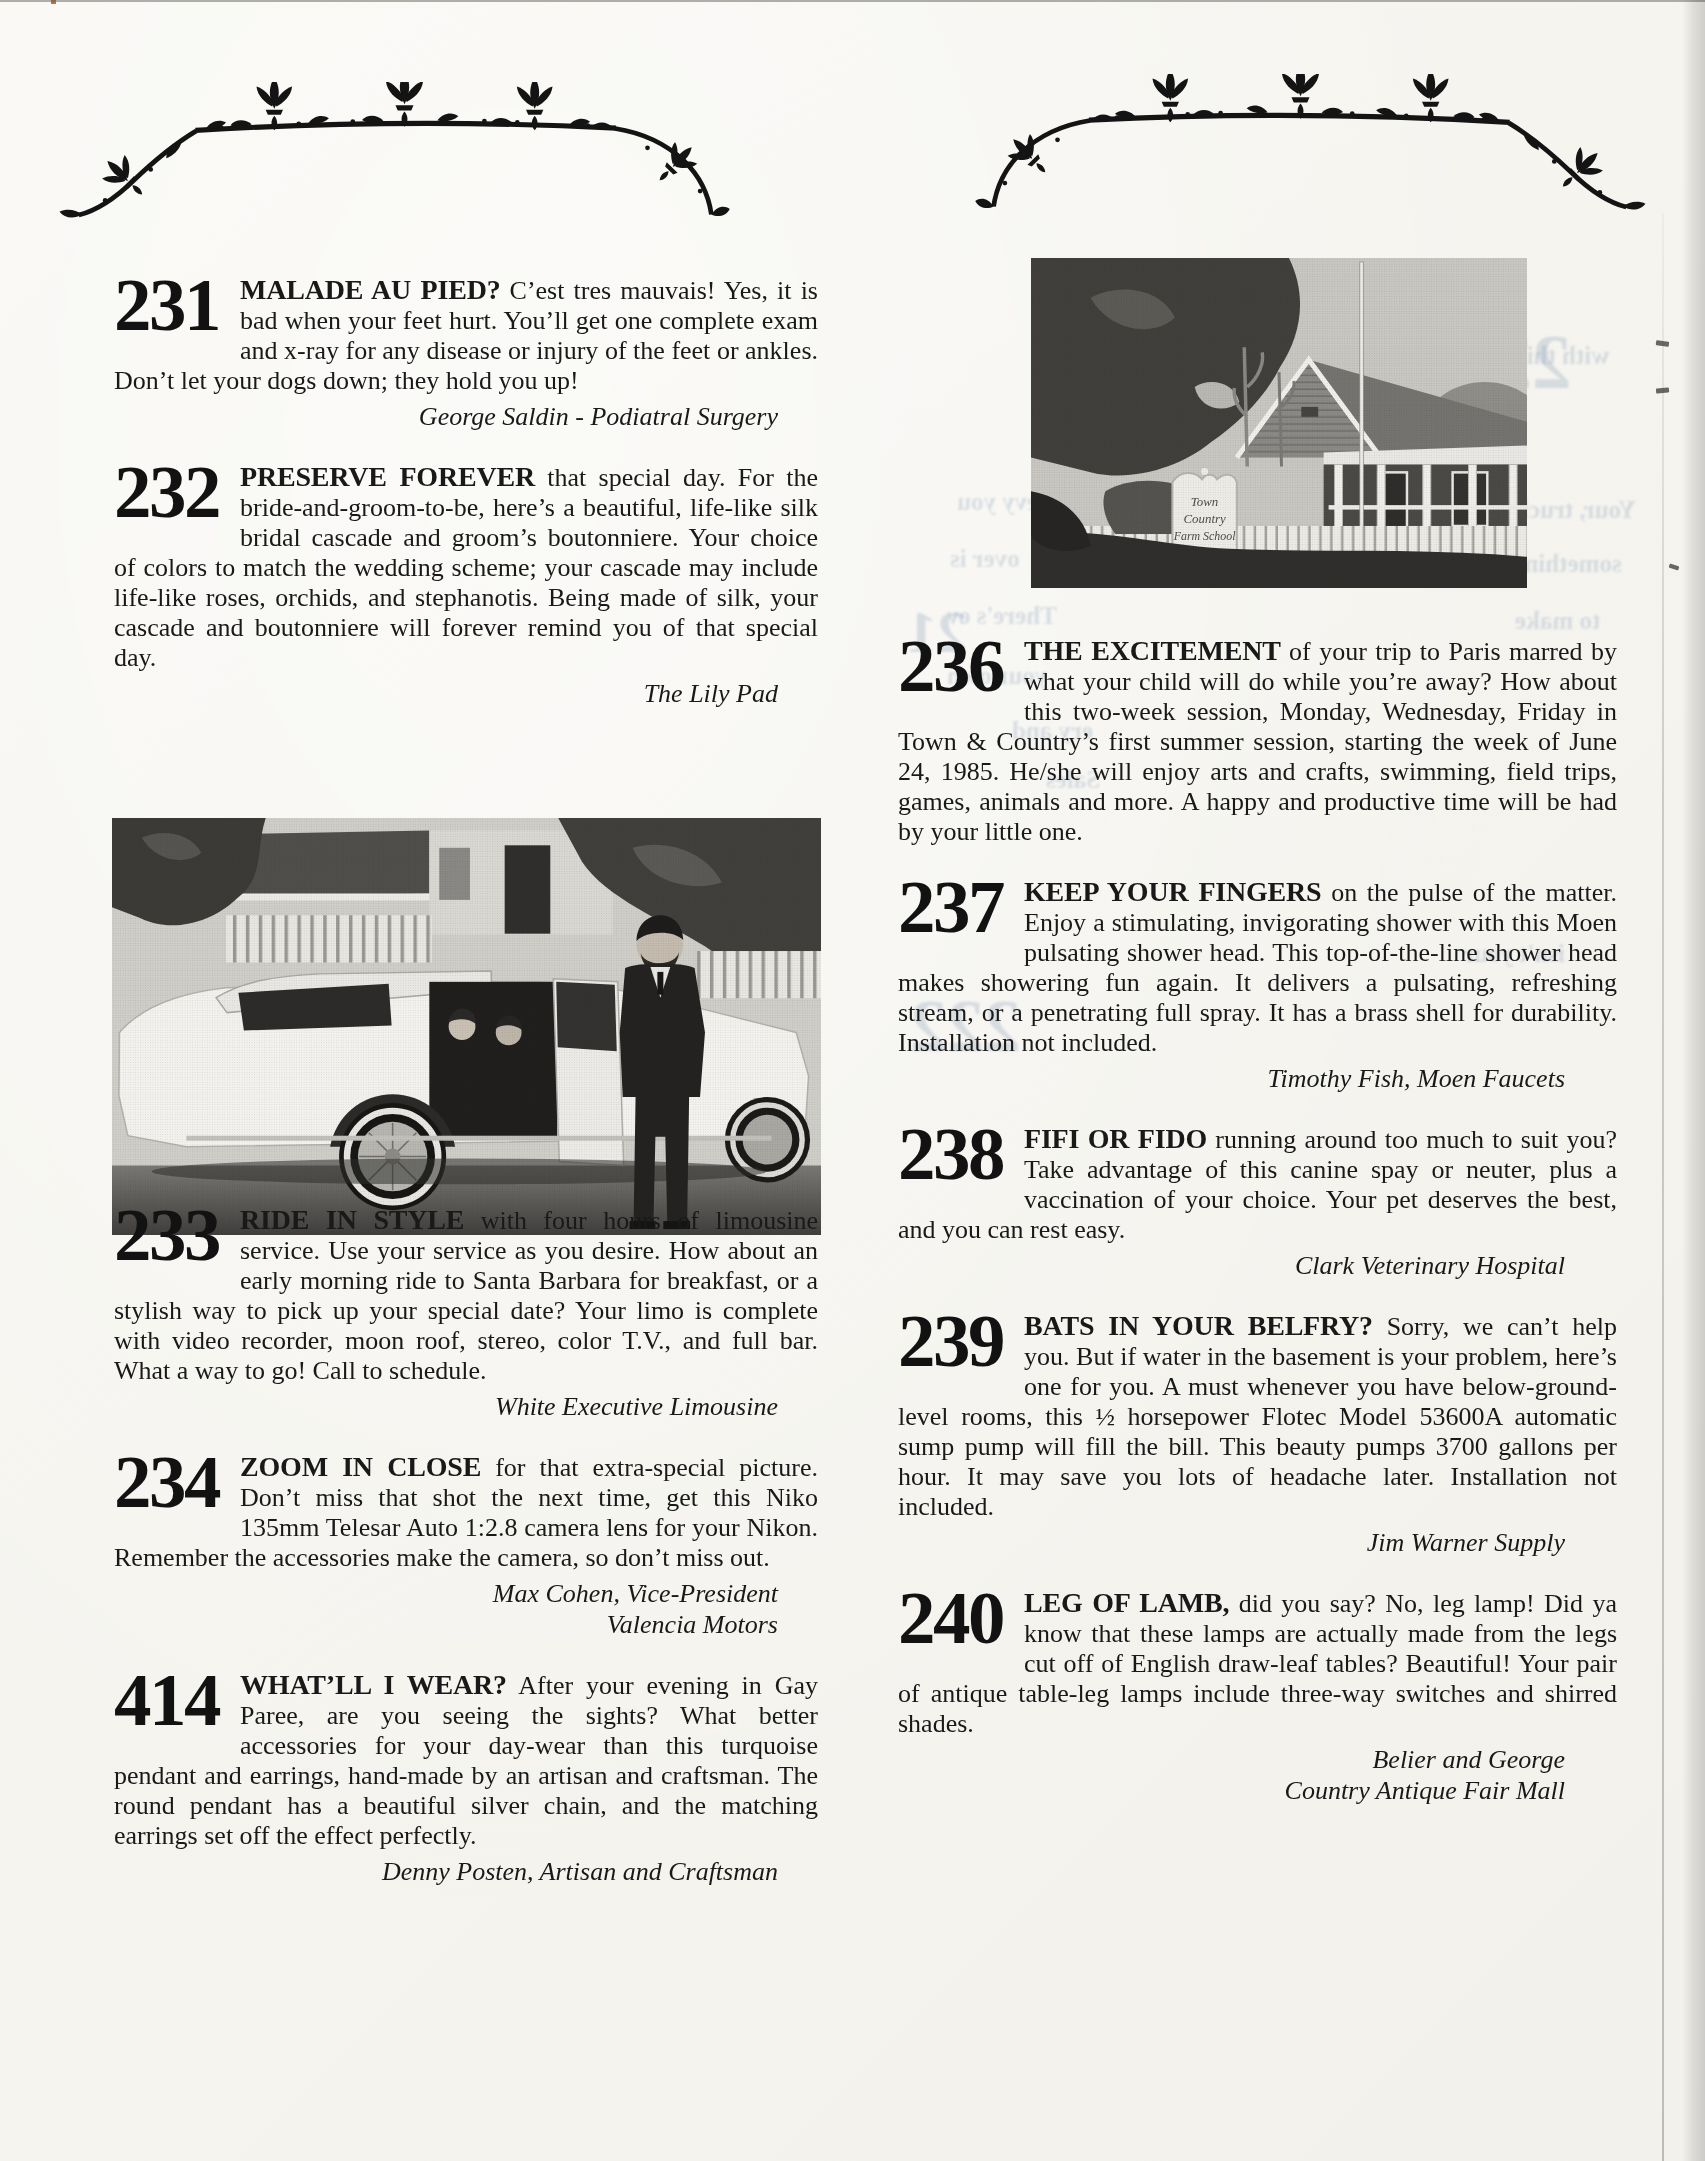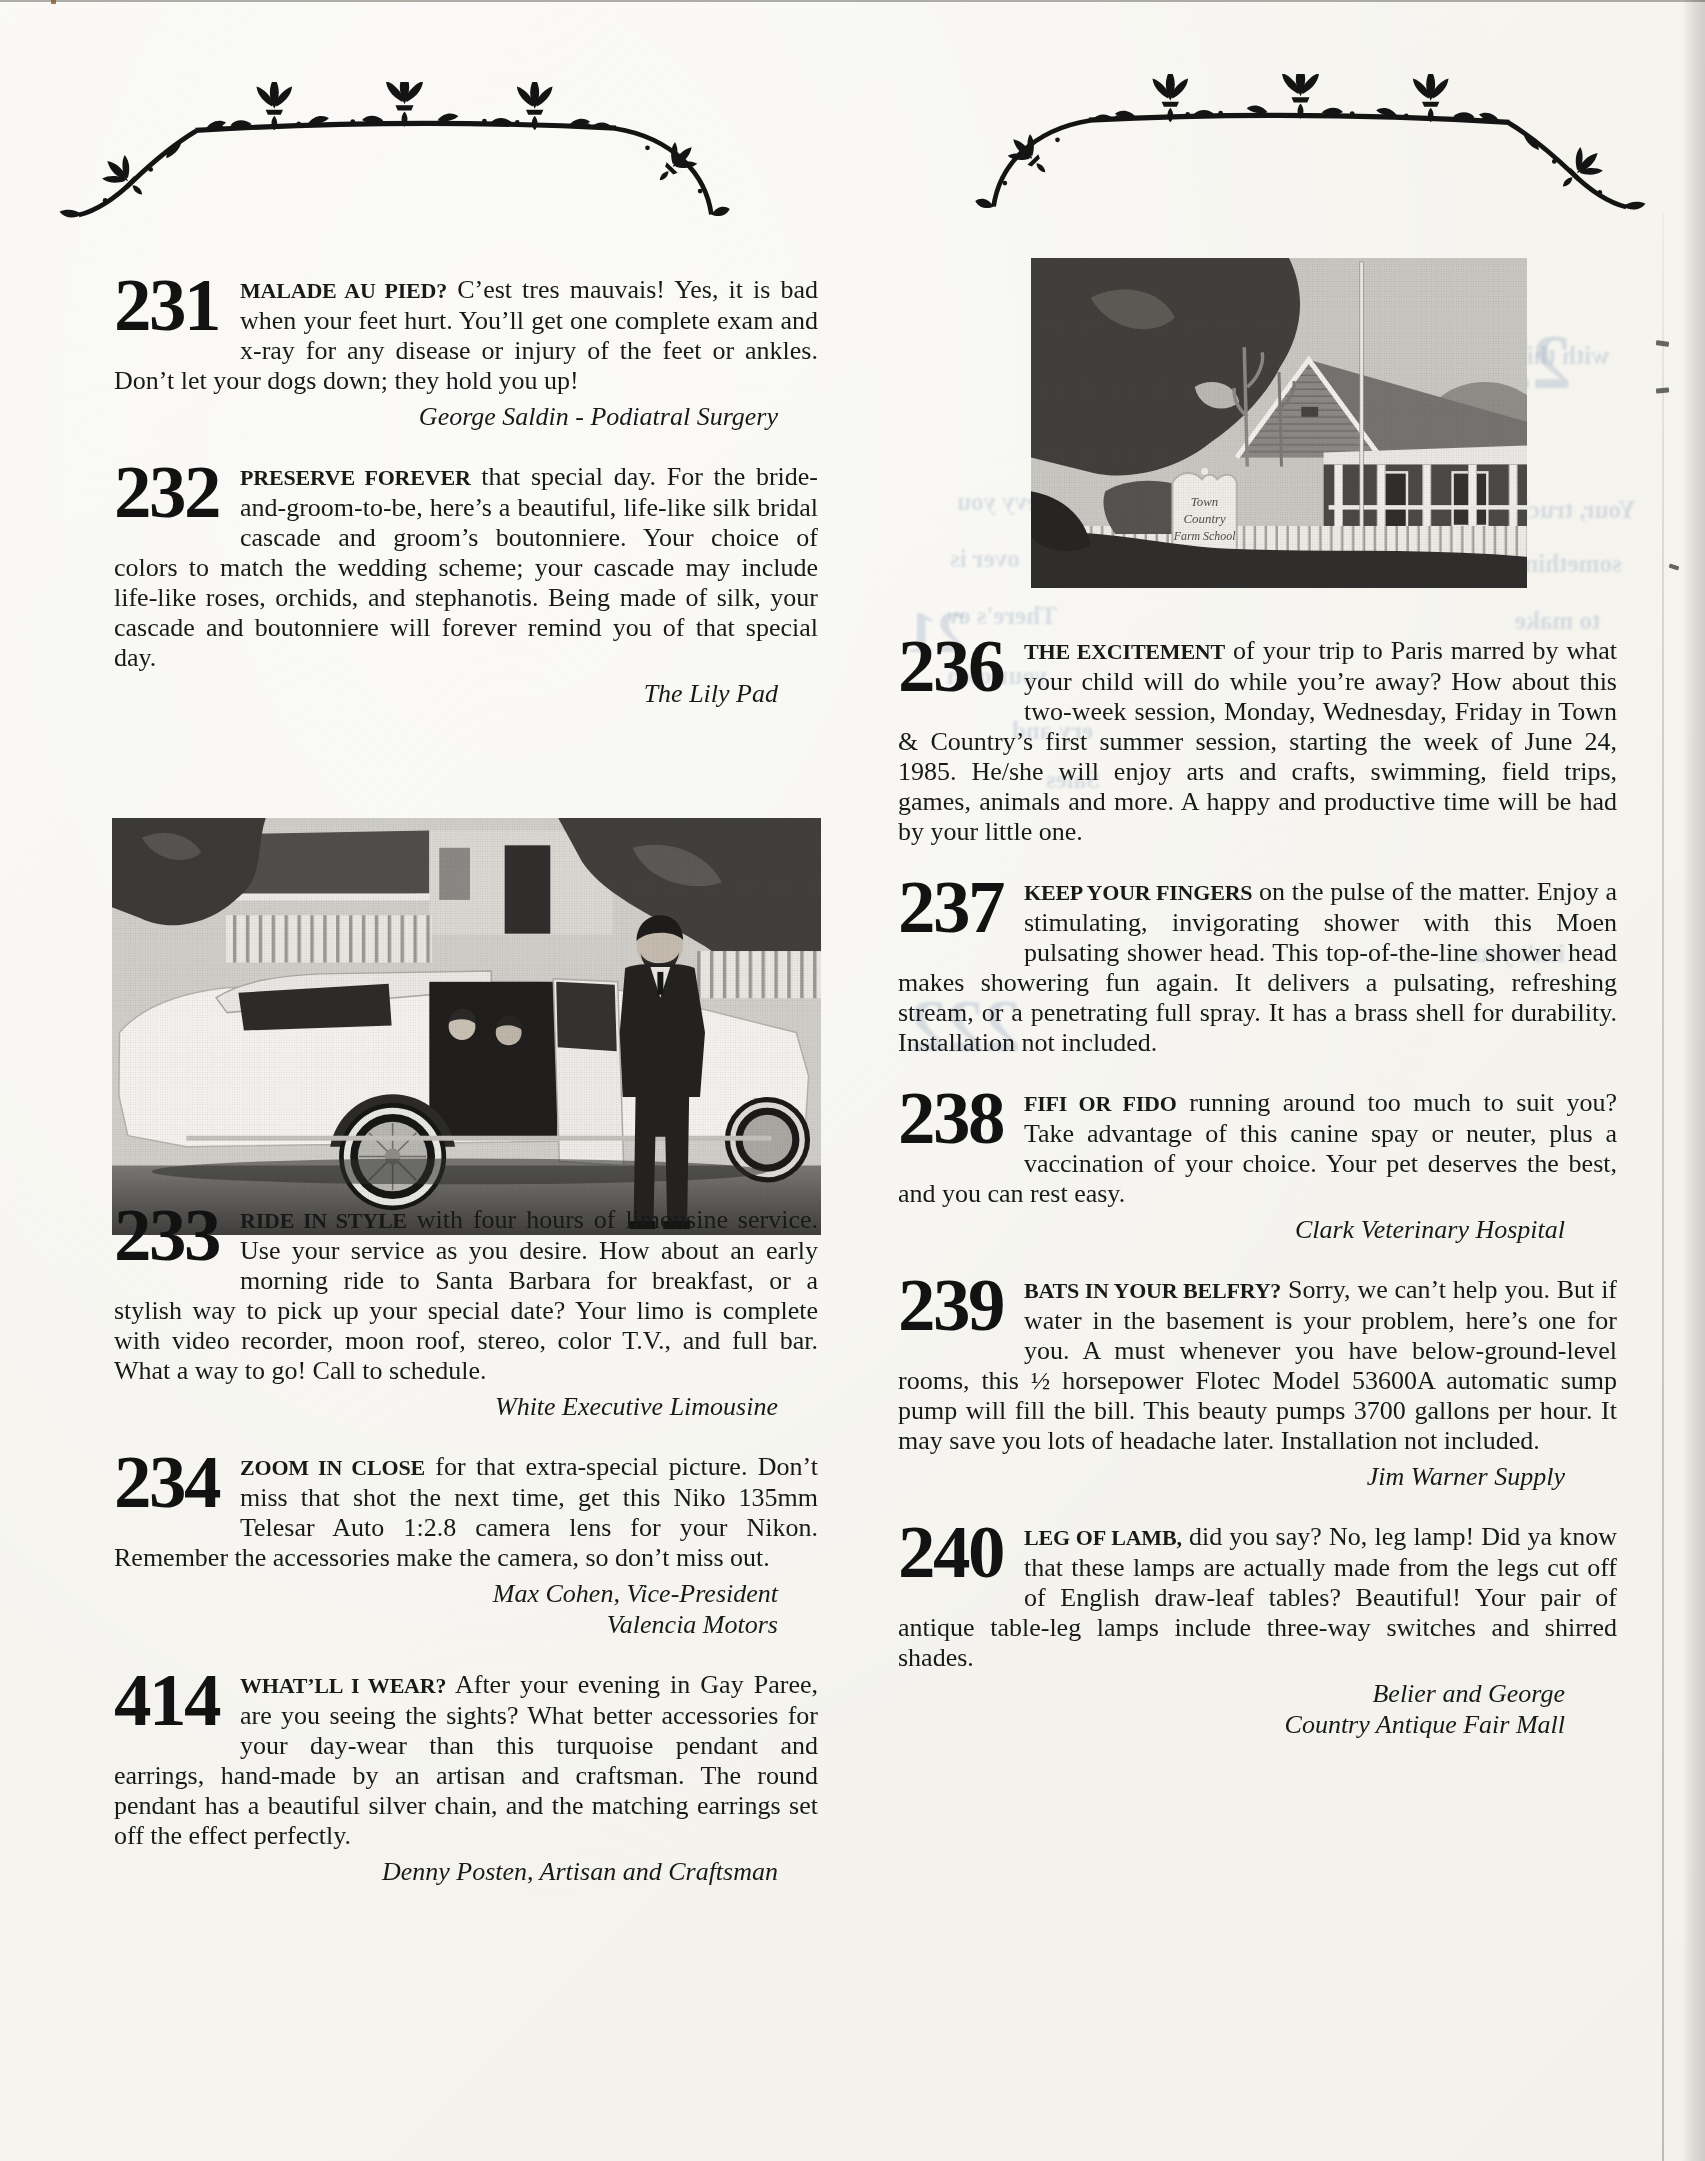--- a/index.html
+++ b/index.html
@@ -21,21 +21,21 @@
   .col{position:absolute;font-size:26px;line-height:30px;text-align:justify;}
   .col-left{left:114px;top:275px;width:704px;}
   .col-right{left:898px;top:258px;width:719px;margin-top:16px;}
   .item{margin:0 0 30px 0;overflow:hidden;}
   .num{
     float:left;width:126px;height:62px;
     font-size:75px;line-height:59px;font-weight:bold;letter-spacing:-2.5px;
     color:#121212;
   }
   .body{margin:0;}
-  .head{font-weight:bold;font-size:22px;letter-spacing:-0.2px;}
+  .head{font-weight:bold;font-size:28px;letter-spacing:-0.2px;}
   .attrs{margin-top:5px;}
   .attr{font-style:italic;text-align:right;line-height:31px;}
   .col-left .attr{padding-right:40px;text-align:right;}
   .col-right .attr{padding-right:52px;}
   .spacer{width:100%;}
   
   .photo{position:absolute;display:block;}
   #photo-limo{left:112px;top:818px;width:709px;height:417px;}
   #photo-farm{left:1031px;top:258px;width:496px;height:330px;}
   
@@ -330,20 +330,23 @@
     </div>
   <div class="col col-right" id="col-right">
       <div class="spacer" style="height: 362px;"></div>
       <article class="item">
         <div class="num">236</div>
         <p class="body"><b class="head">THE EXCITEMENT</b> <span>of your trip to Paris marred by what your child will do while you’re away? How about this two-week session, Monday, Wednesday, Friday in Town &amp; Country’s first summer session, starting the week of June 24, 1985. He/she will enjoy arts and crafts, swimming, field trips, games, animals and more. A happy and productive time will be had by your little one.</span></p>
       </article>
       <article class="item">
         <div class="num">237</div>
         <p class="body"><b class="head">KEEP YOUR FINGERS</b> <span>on the pulse of the matter. Enjoy a stimulating, invigorating shower with this Moen pulsating shower head. This top-of-the-line shower head makes showering fun again. It delivers a pulsating, refreshing stream, or a penetrating full spray. It has a brass shell for durability. Installation not included.</span></p>
+        <div class="attrs">
+          <div class="attr">Timothy Fish, Moen Faucets</div>
+        </div>
       </article>
       <article class="item">
         <div class="num">238</div>
         <p class="body"><b class="head">FIFI OR FIDO</b> <span>running around too much to suit you? Take advantage of this canine spay or neuter, plus a vaccination of your choice. Your pet deserves the best, and you can rest easy.</span></p>
         <div class="attrs">
           <div class="attr">Clark Veterinary Hospital</div>
         </div>
       </article>
       <article class="item">
         <div class="num">239</div>

